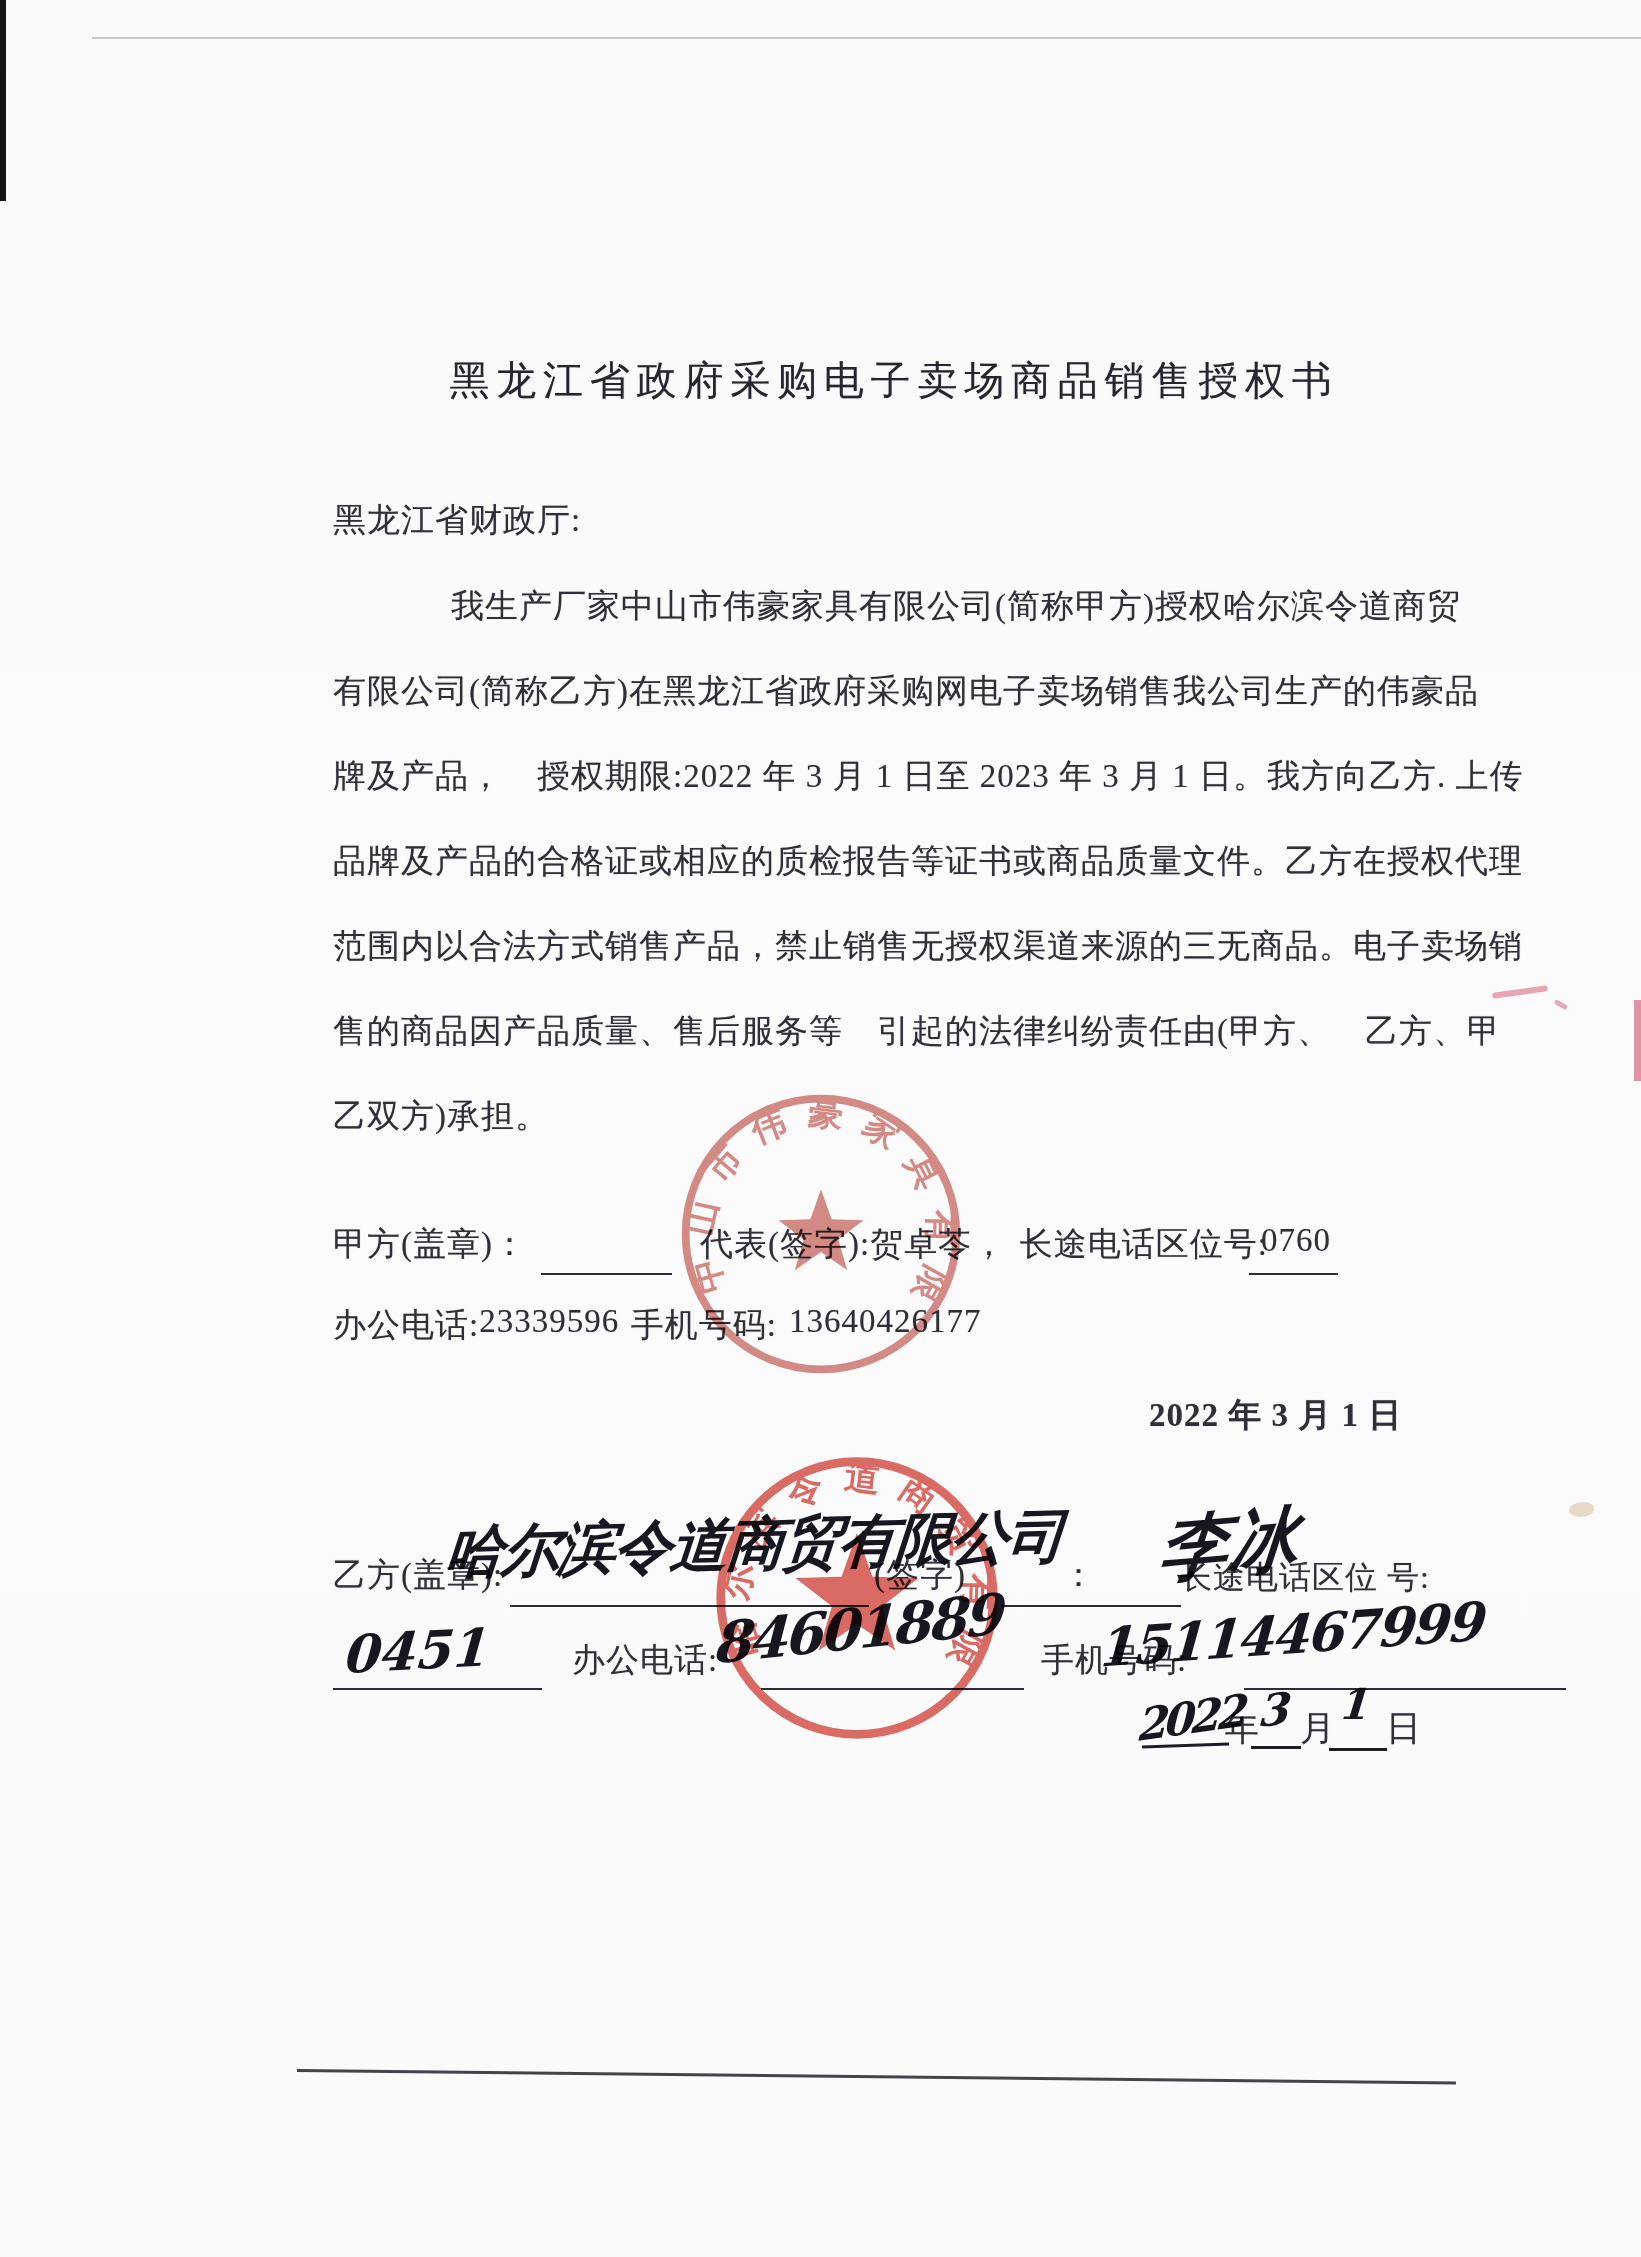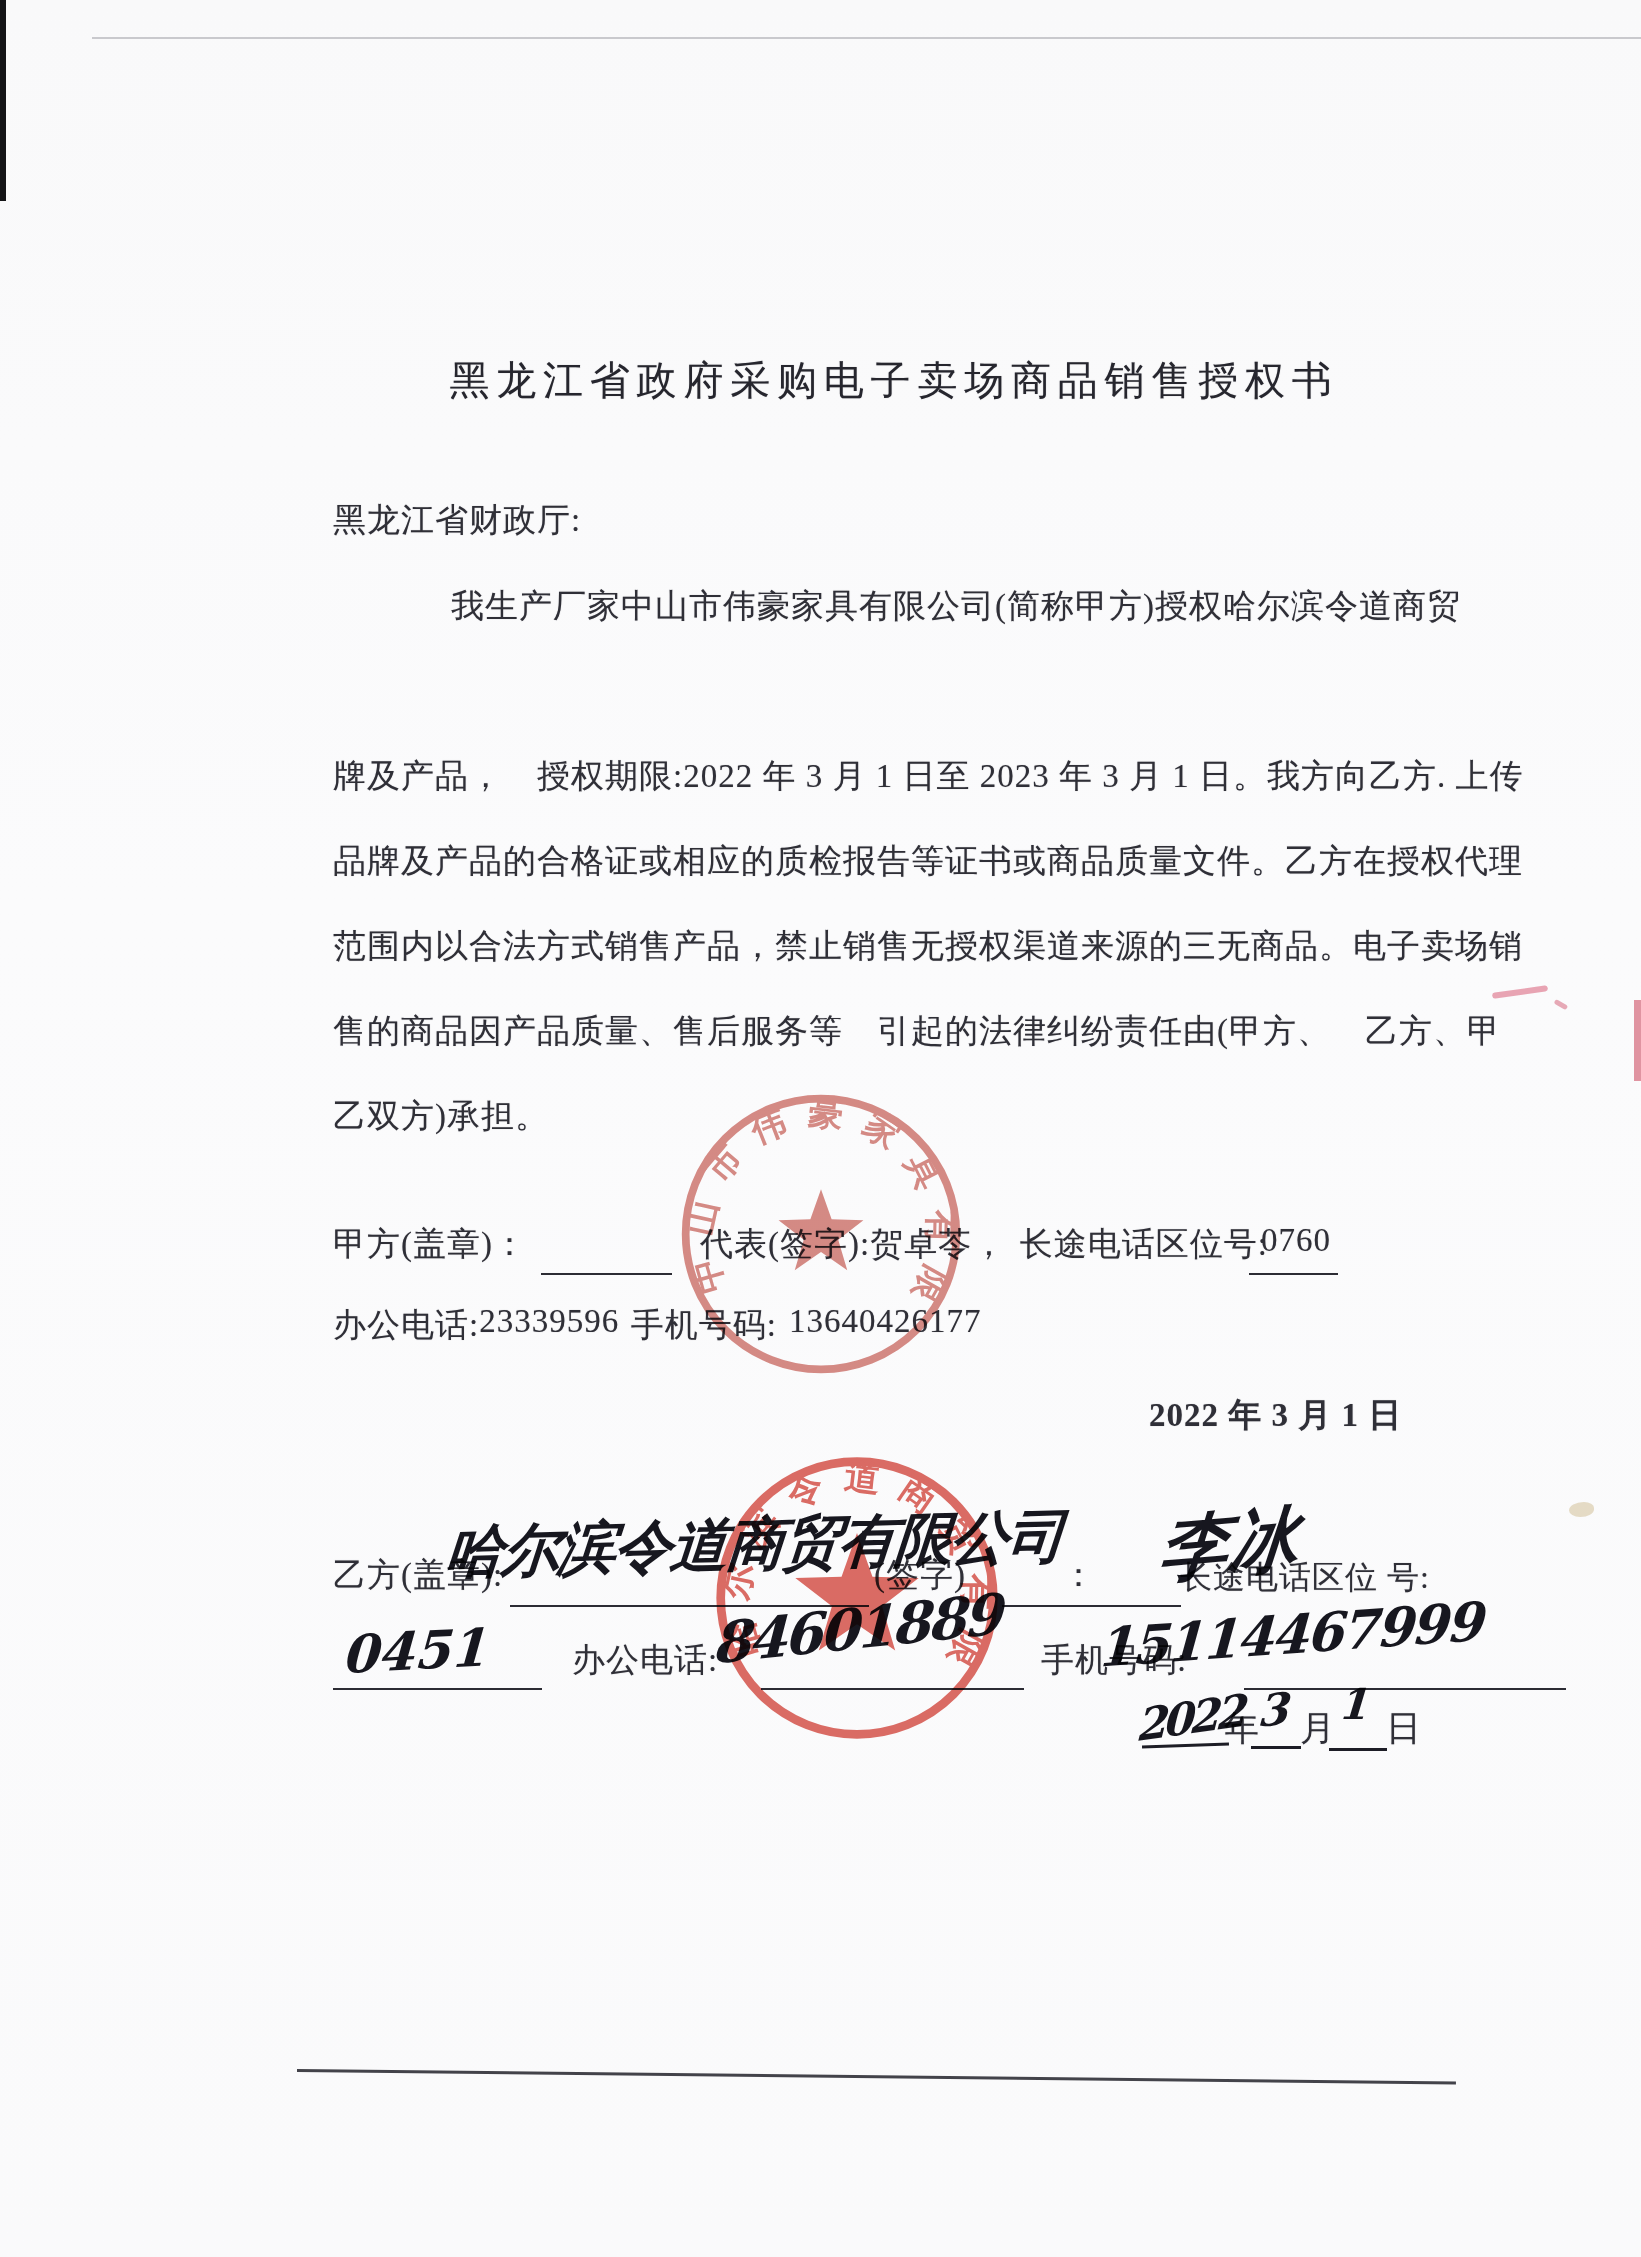--- a/index.html
+++ b/index.html
@@ -67,20 +67,21 @@
   <div class="artifact" style="left:1492px;top:989px;width:56px;height:5.8px;background:#e48fa0;transform:rotate(-8deg);border-radius:2.9px;opacity:.8;"></div>
   <div class="artifact" style="left:1554px;top:1002px;width:13.5px;height:4.8px;background:#dd8698;transform:rotate(30deg);border-radius:2.9px;opacity:.7;"></div>
   <div class="artifact" style="left:1634px;top:1000px;width:7.7px;height:81px;background:#d4687a;opacity:.7;"></div>
   <div class="artifact" style="left:1569px;top:1502px;width:25px;height:14.5px;background:#d9c9a8;border-radius:60% 40% 55% 45%;opacity:.65;"></div>
 
   <div class="printed title" style="left:894px;top:353px;transform:translateX(-50%);">黑龙江省政府采购电子卖场商品销售授权书</div>
 
   <div class="printed" style="left:333px;top:498px;">黑龙江省财政厅:</div>
 
   <div class="printed" style="left:444px;top:584px;margin-left:7px;">我生产厂家中山市伟豪家具有限公司(简称甲方)授权哈尔滨令道商贸</div>
+  <div class="printed" style="left:333px;top:669px;">有限公司(简称乙方)在黑龙江省政府采购网电子卖场销售我公司生产的伟豪品</div>
   <div class="printed" style="left:333px;top:754px;">牌及产品，　授权期限:2022 年 3 月 1 日至 2023 年 3 月 1 日。我方向乙方. 上传</div>
   <div class="printed" style="left:333px;top:924px;">范围内以合法方式销售产品，禁止销售无授权渠道来源的三无商品。电子卖场销</div>
   <div class="printed" style="left:333px;top:839px;">品牌及产品的合格证或相应的质检报告等证书或商品质量文件。乙方在授权代理</div>
   <div class="printed" style="left:333px;top:1009px;">售的商品因产品质量、售后服务等　引起的法律纠纷责任由(甲方、　乙方、甲</div>
   <div class="printed" style="left:333px;top:1094px;">乙双方)承担。</div>
 
   <div class="printed" style="left:333px;top:1222px;">甲方(盖章)：</div>
   <div class="uline" style="left:541px;top:1273px;width:131px;"></div>
   <div class="flexrow" style="left:700px;top:1222px;gap:13.5px;">
     <span class="printed" style="position:static;">代表(签字):贺卓苓，</span>

